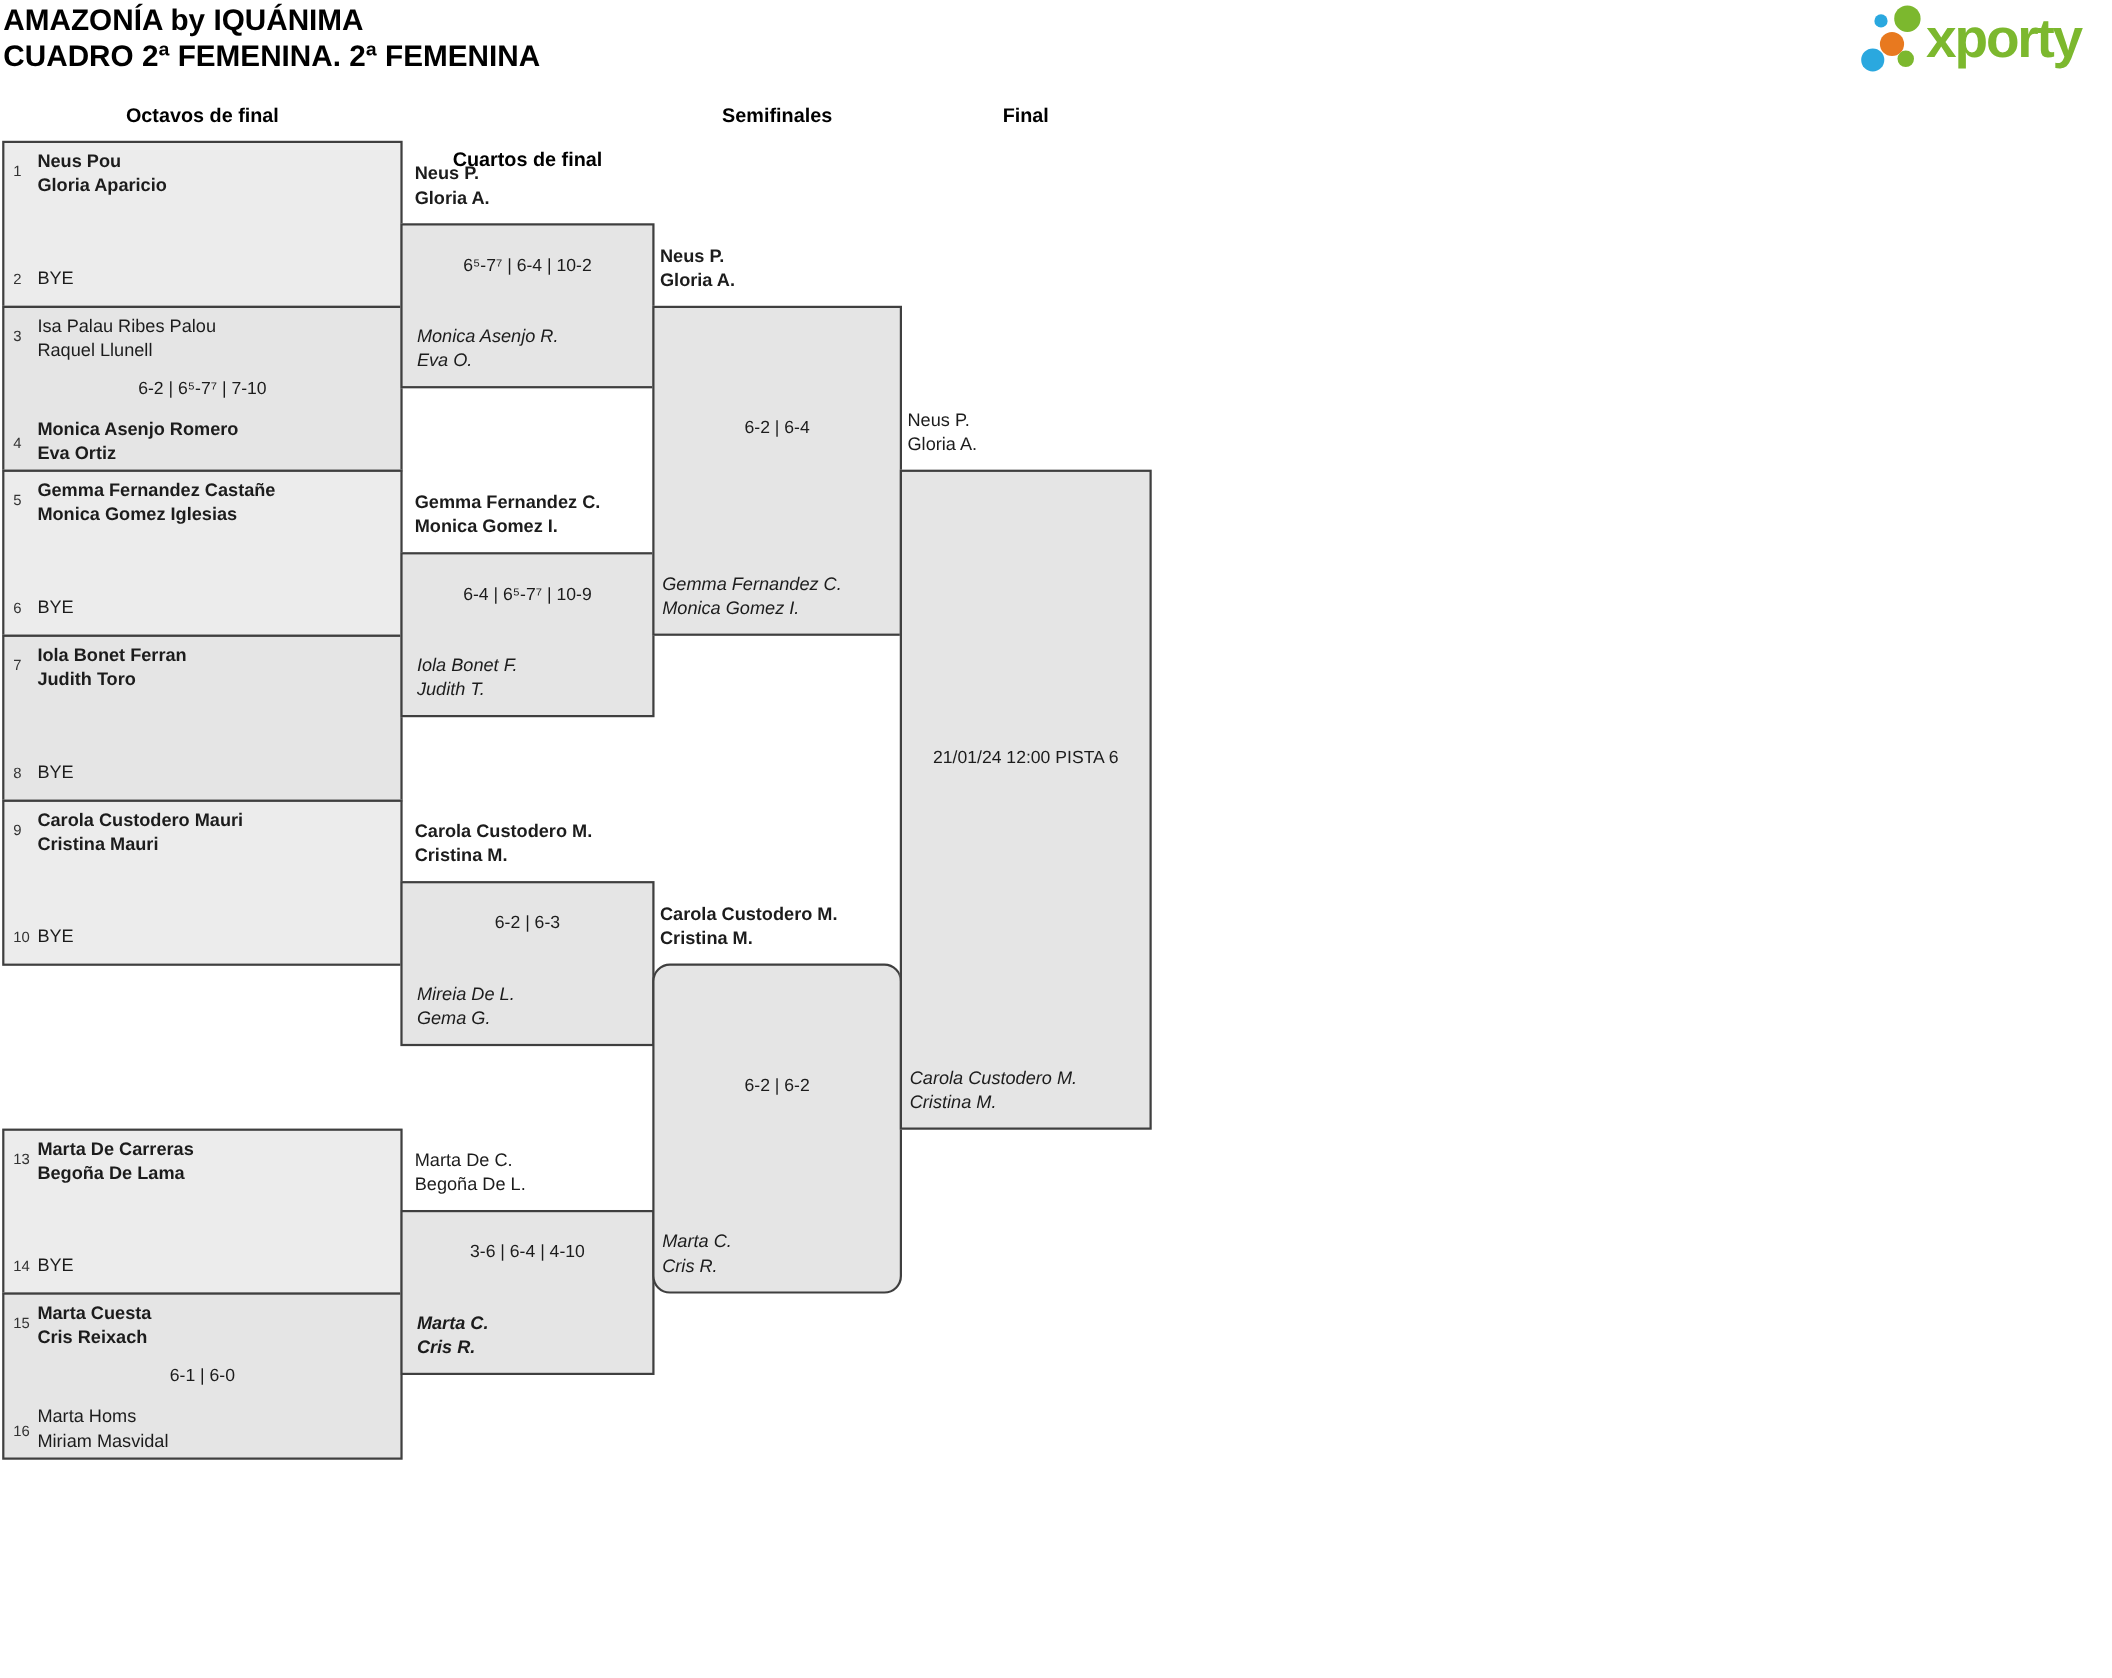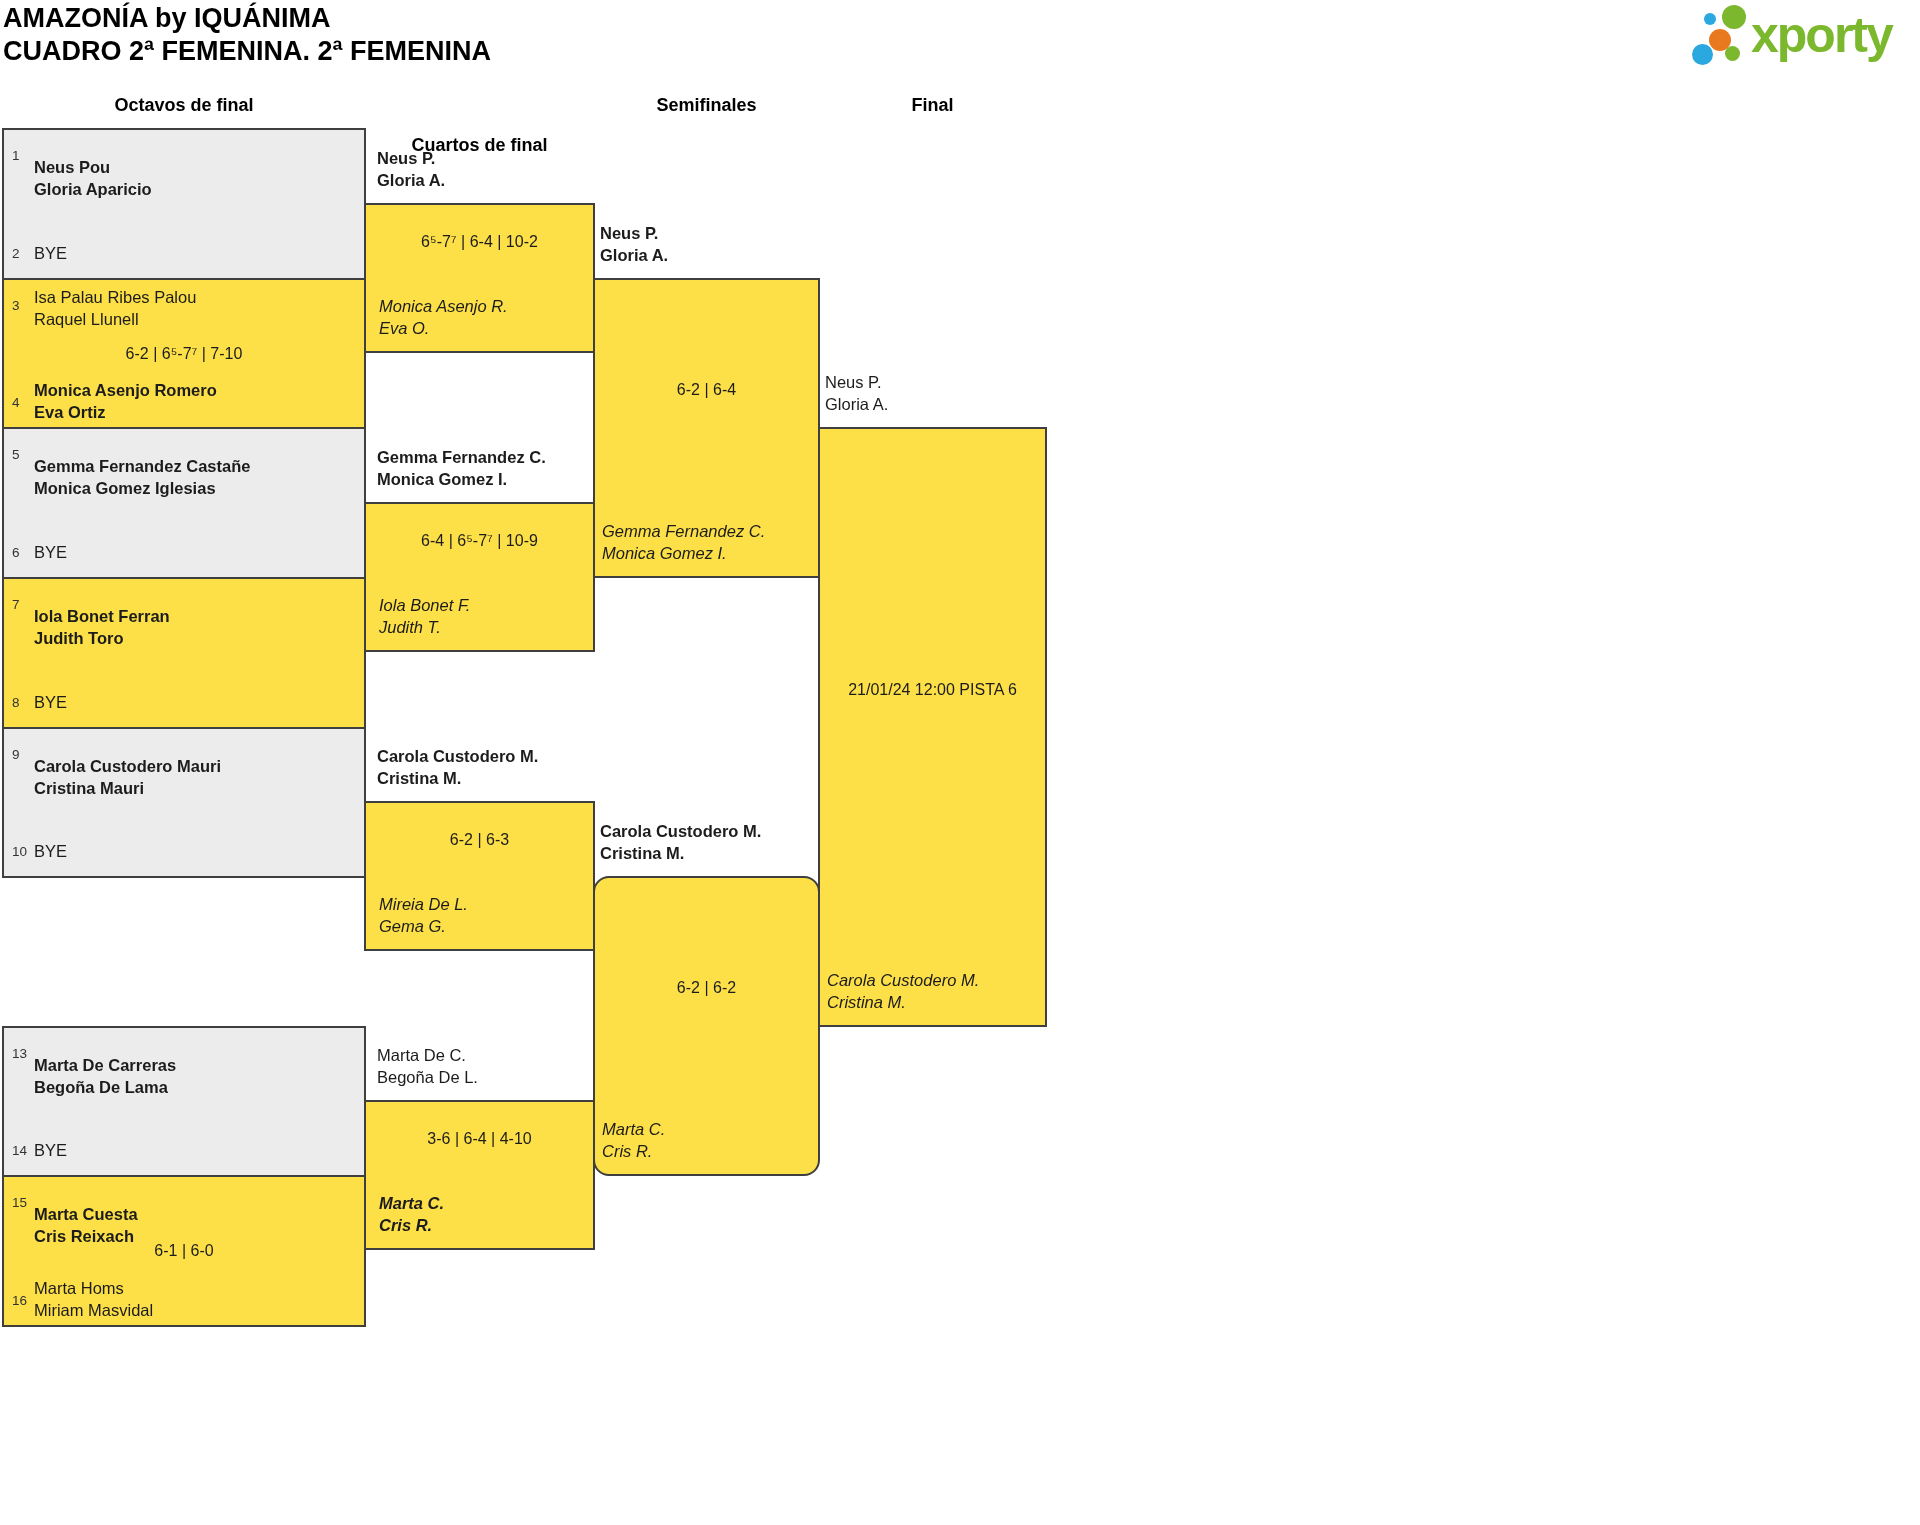--- a/index.html
+++ b/index.html
@@ -8,29 +8,29 @@
     font-family:"Liberation Sans","DejaVu Sans",sans-serif;color:#1c1c1c;overflow:hidden;
   }
   
   .title{position:absolute;left:3px;top:2px;font-size:27px;line-height:33px;font-weight:700;color:#000;}
   .logo{position:absolute;left:1677px;top:3px;width:243px;height:72px;text-decoration:none;display:block;}
   .dot{position:absolute;border-radius:50%;}
   .logo-text{position:absolute;left:74px;top:0px;font-size:50px;line-height:64px;font-weight:700;letter-spacing:-2px;}
   
   .round-h{position:absolute;top:95px;height:24px;text-align:center;font-size:18px;font-weight:600;color:#000;}
   
-  .box{position:absolute;box-sizing:border-box;border:2px solid #3f3f3f;background:#fde047;}
+  .box{position:absolute;box-sizing:border-box;border:2px solid #3f3f3f;background:#e5e5e5;}
   .box.shaded{background:#ececec;}
   .col1{left:2px;width:364px;}
   .qf{left:364px;width:231px;}
   .sf{left:593px;width:227px;}
   .fin{left:818px;width:229px;}
   
   .team{font-size:16.5px;line-height:22px;font-weight:400;}
-  .team.win{font-weight:700;margin-top:20px;}
+  .team.win{font-weight:700;}
   .team-top{position:absolute;left:30px;top:6px;}
   .team-bot{position:absolute;left:30px;bottom:4px;}
   .bye-line{position:absolute;left:30px;bottom:14px;font-size:16.5px;line-height:22px;}
   .seed{position:absolute;left:8px;font-size:13.5px;line-height:17px;color:#333;}
   .seed-top{top:17px;}
   .seed-bot{bottom:16px;}
   .score-mid{position:absolute;left:0;right:0;top:50%;transform:translateY(-50%);text-align:center;font-size:16px;}
   .score-qf{position:absolute;left:0;right:0;top:28px;text-align:center;font-size:16px;}
   .score-sf{position:absolute;left:0;right:0;top:101px;text-align:center;font-size:16px;}
   .score-fin{position:absolute;left:0;right:0;top:252px;text-align:center;font-size:16px;}

